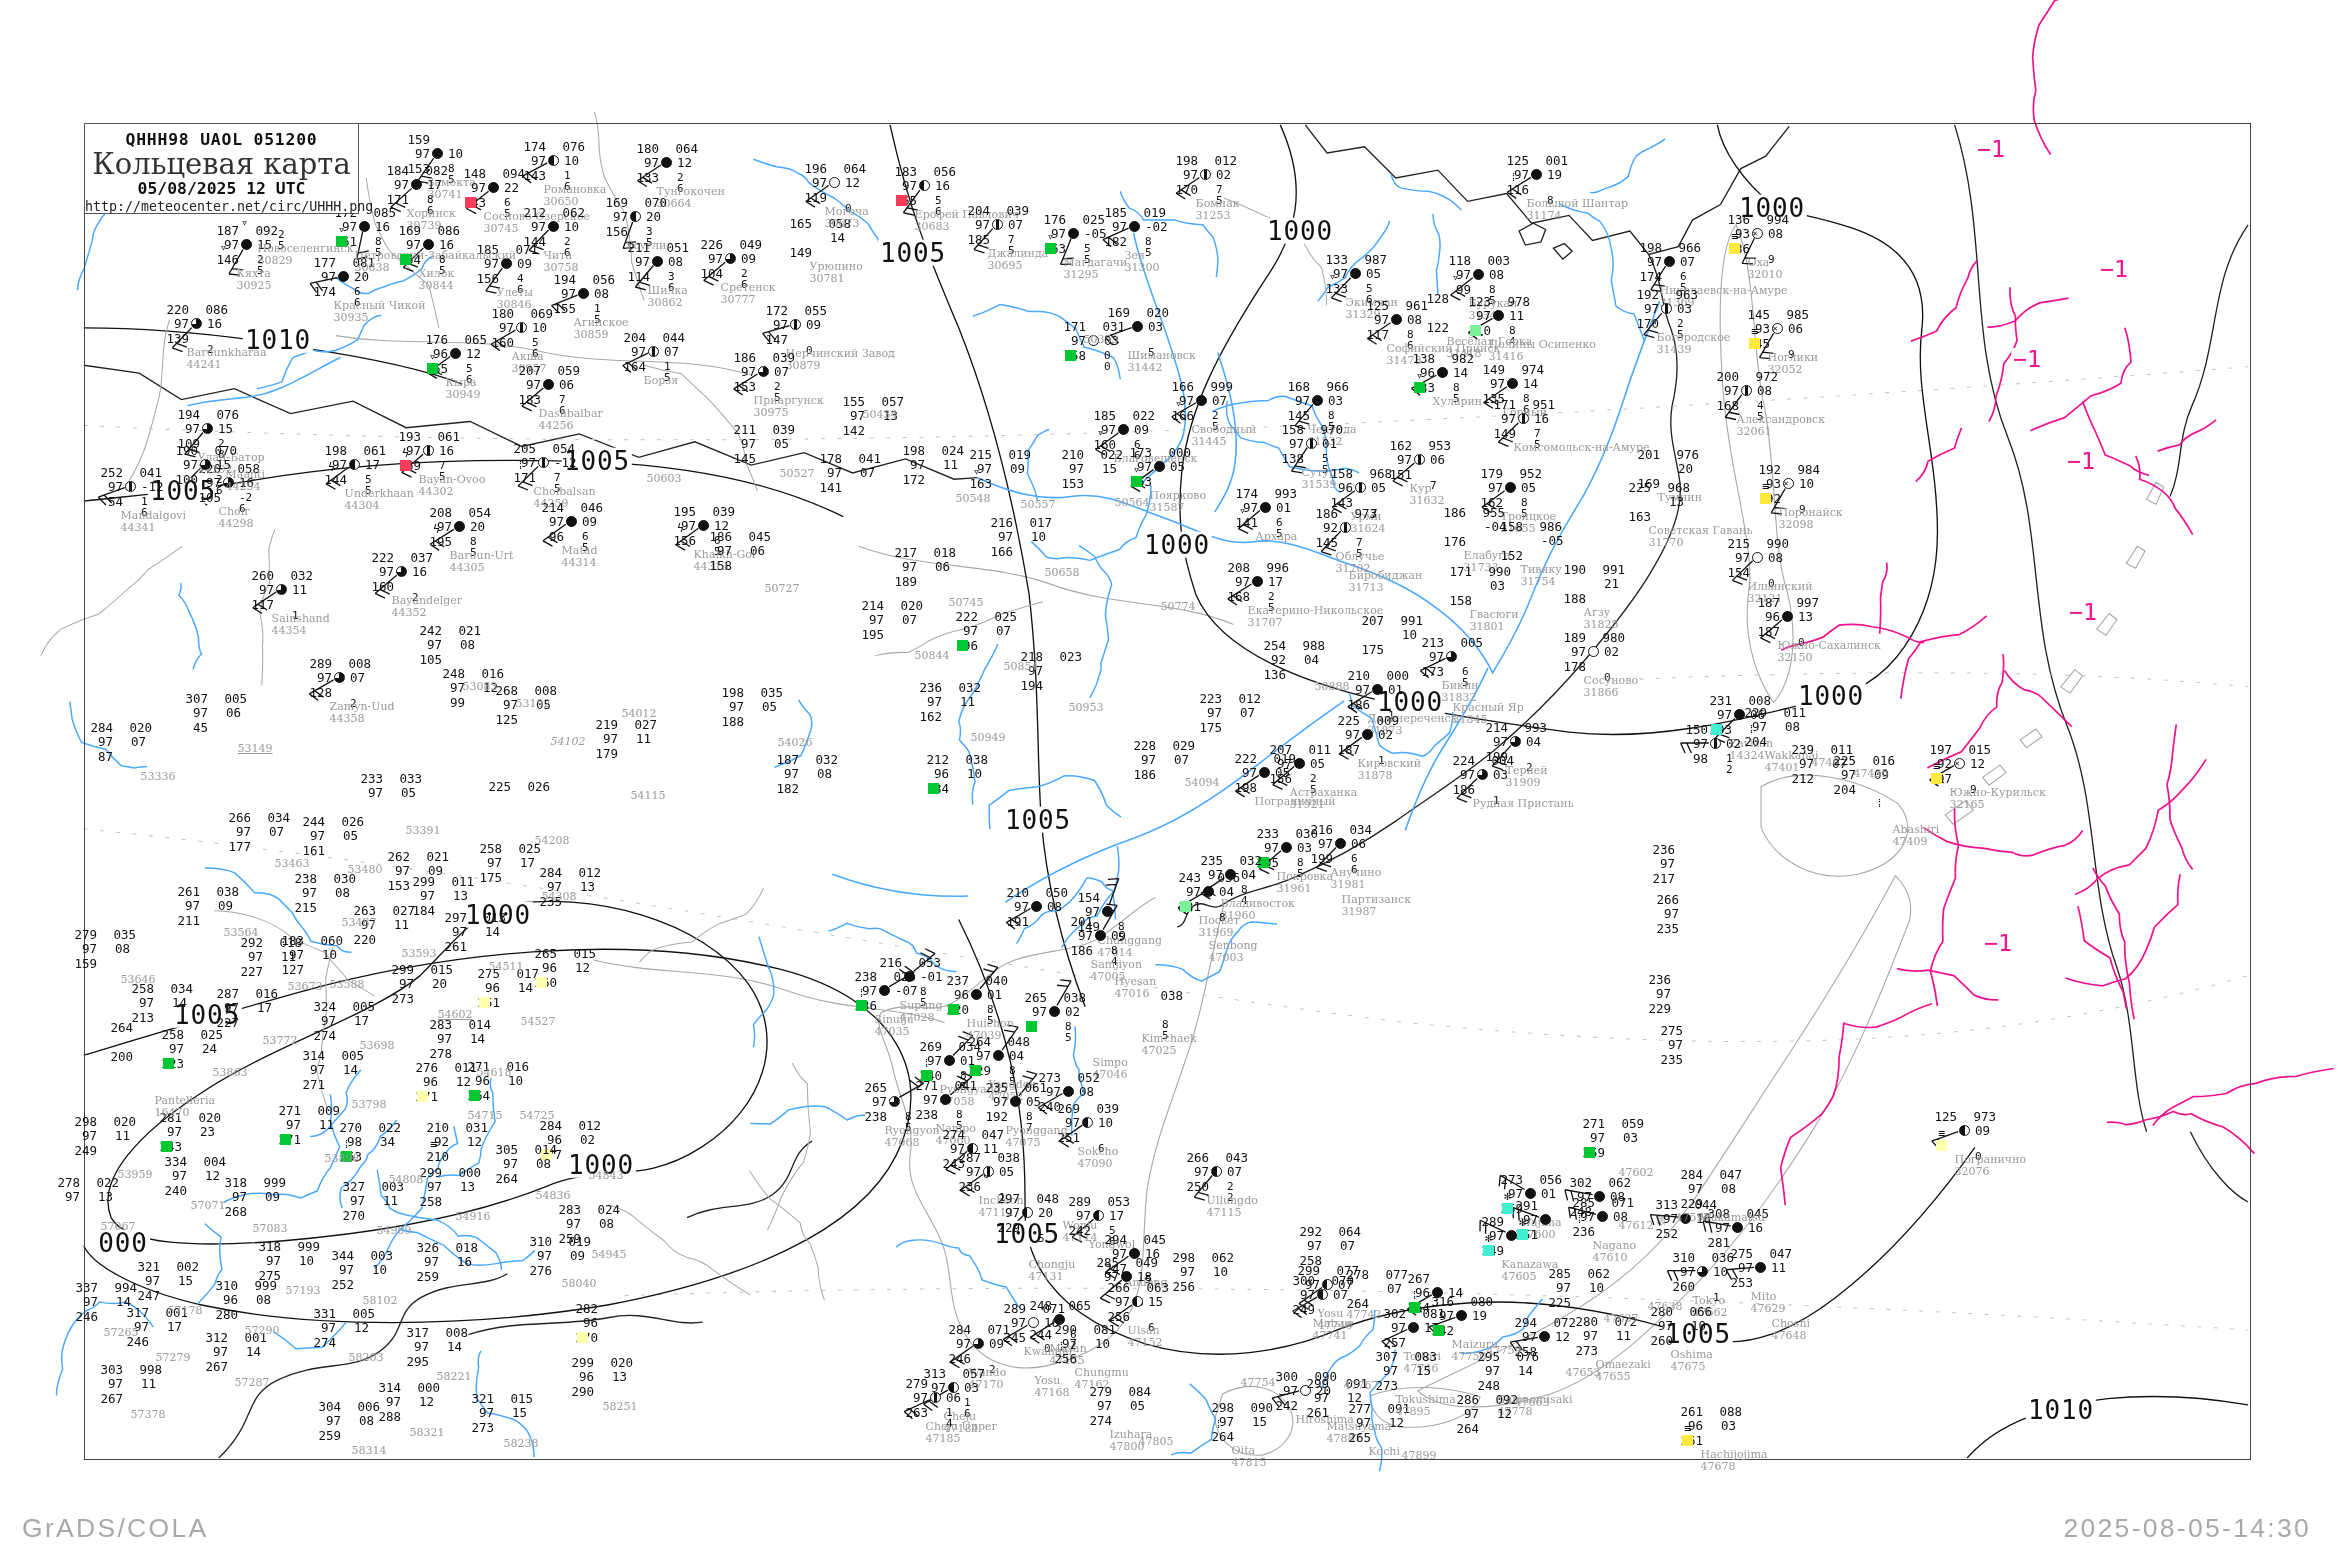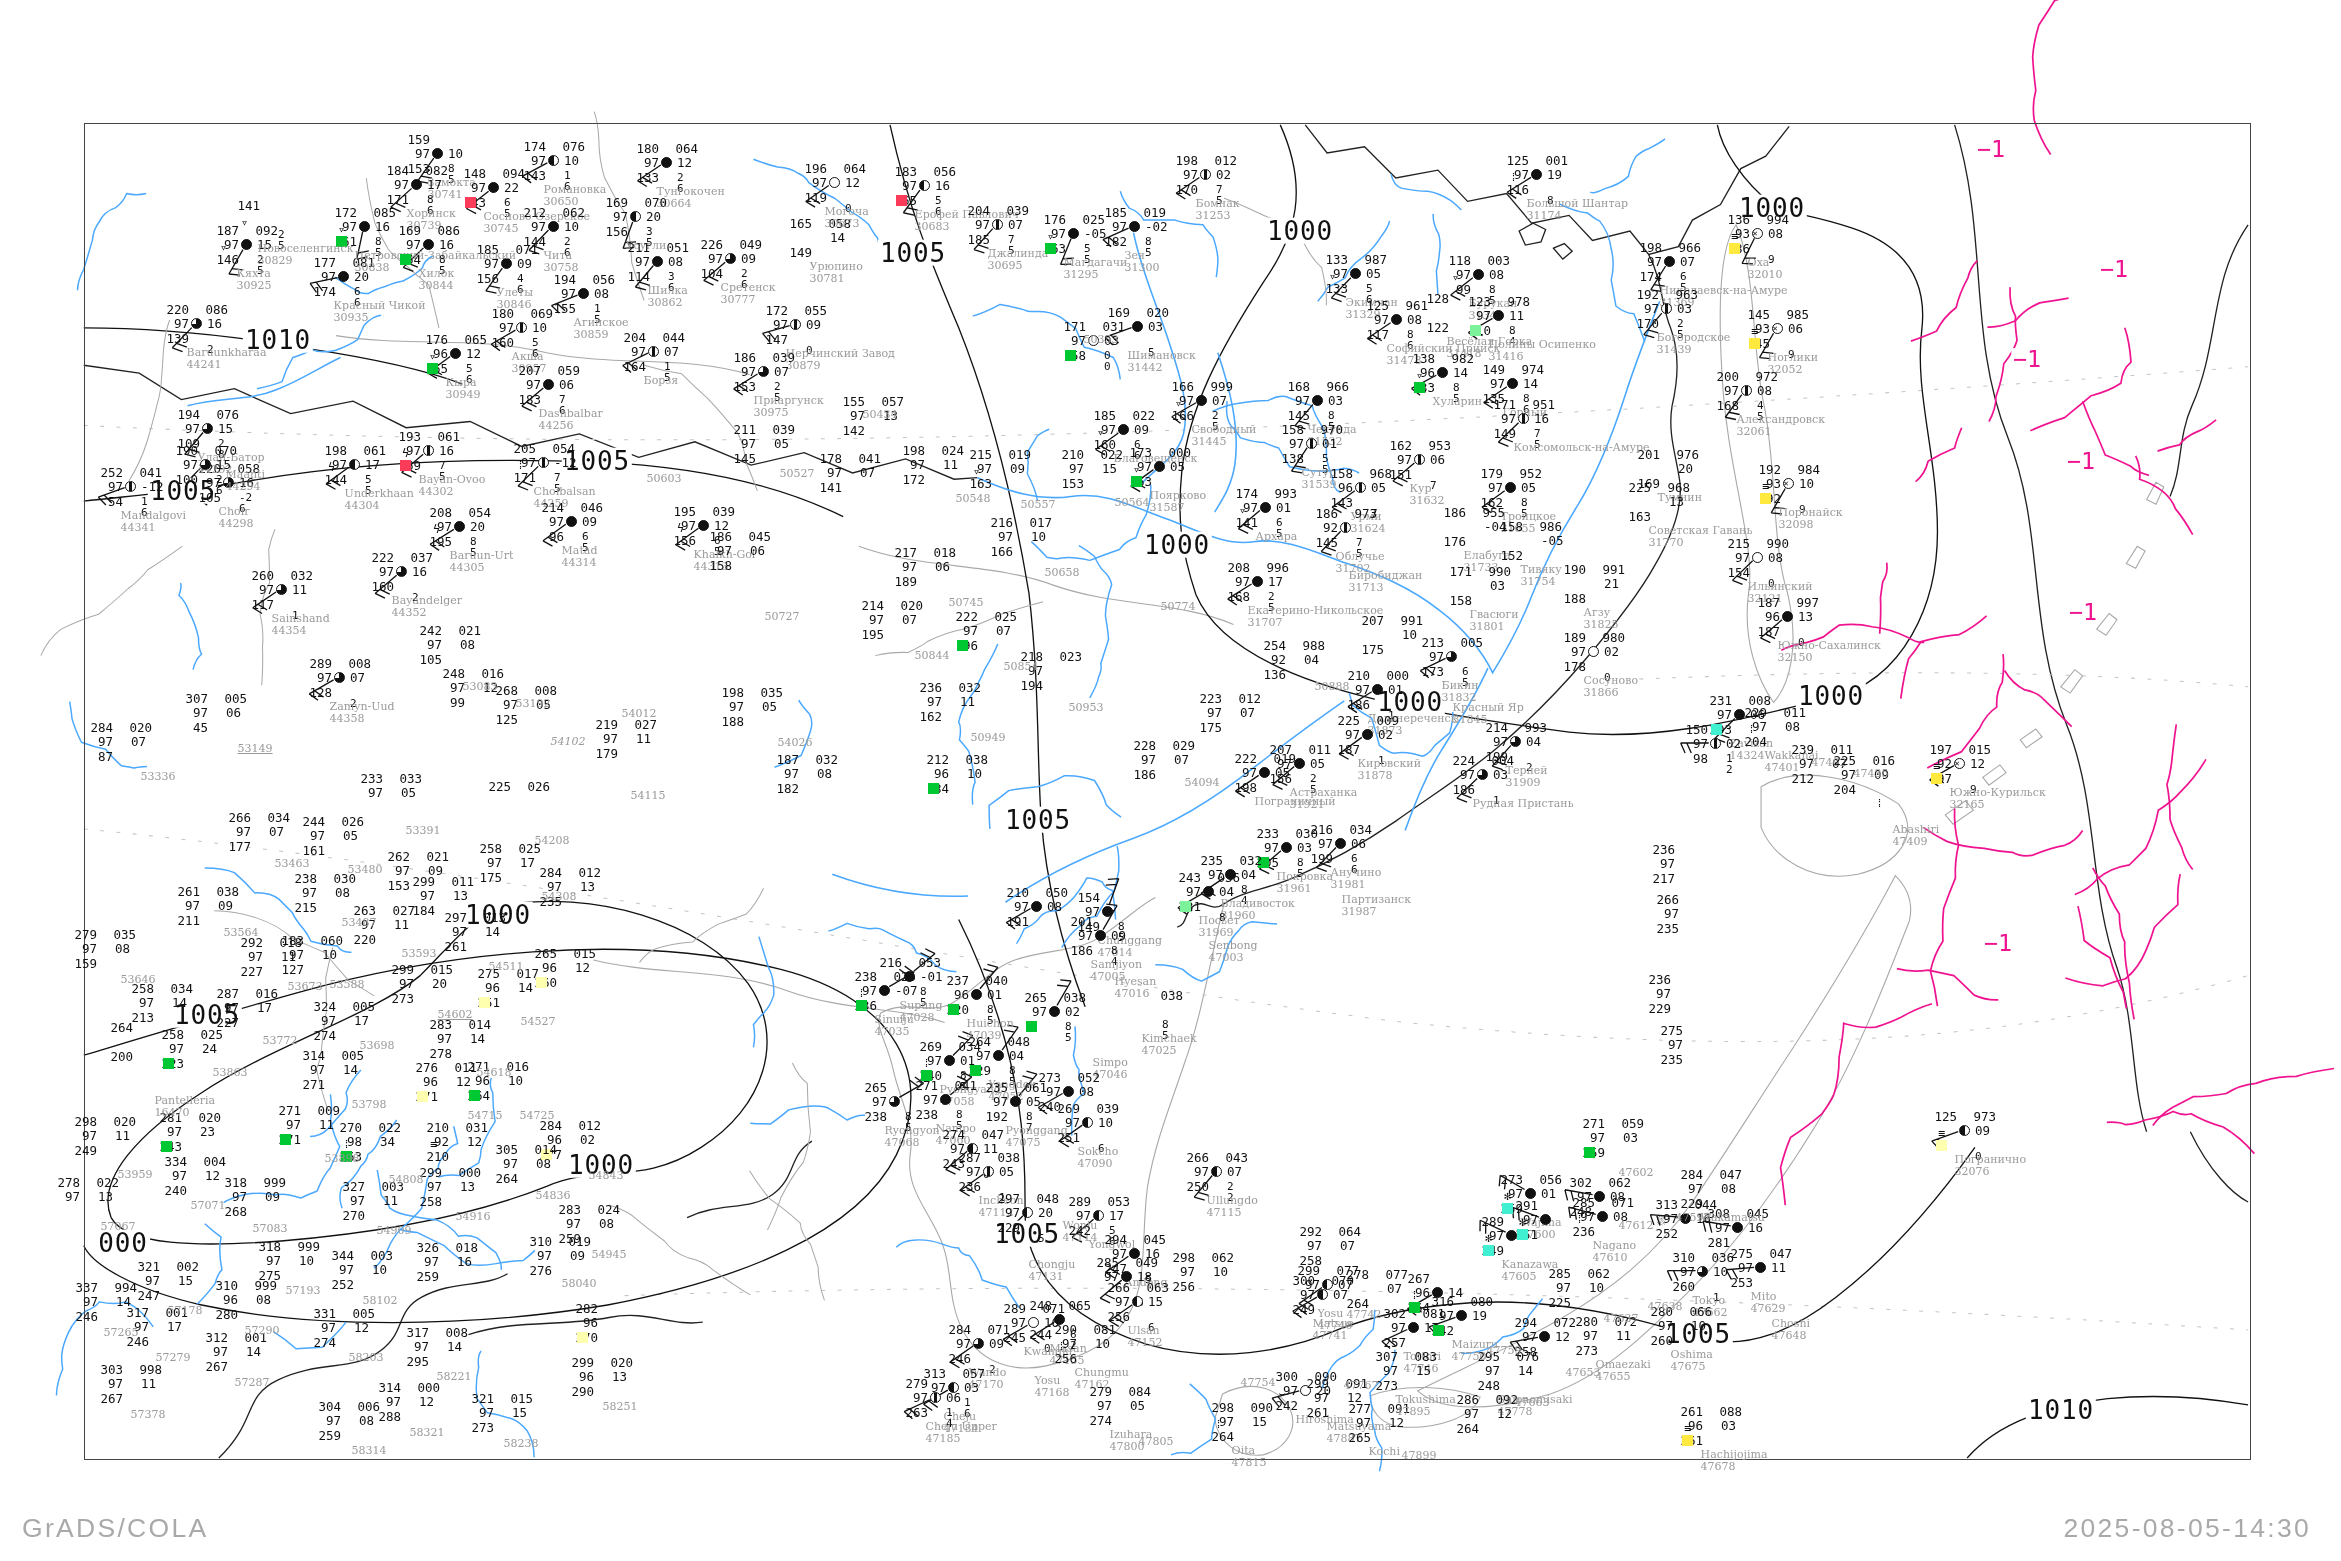--- a/index.html
+++ b/index.html
@@ -301,20 +301,26 @@
       <path d="M1864.4824590337128,1687.7361611466054 L1830.65352468542,1700.0488863063295 M1830.7,1700.0 L1840.4,1710.1 M1838.1,1697.3 L1847.8,1707.4" fill="none" stroke="#111" stroke-width="1.7"></path>
       <path d="M1970.1215379759024,1713.3891854213355 L1934.668458867463,1719.640519817345 M1934.7,1719.6 L1942.5,1731.2 M1942.5,1718.3 L1950.3,1729.9" fill="none" stroke="#111" stroke-width="1.7"></path>
       <path d="M1664.2725933896875,1782.07055236082 L1629.499263643281,1791.388037984511 M1629.5,1791.4 L1638.3,1802.3 M1637.1,1789.3 L1646.0,1800.2" fill="none" stroke="#111" stroke-width="1.7"></path>
       <path d="M2247.030442415266,1623.6972459419812 L2211.1674332839634,1626.834852680897 M2211.2,1626.8 L2218.0,1639.1 M2219.1,1626.1 L2225.9,1638.4" fill="none" stroke="#111" stroke-width="1.7"></path>
       <path d="M2172,1628 L2136,1628 M2136.0,1628.0 L2141.7,1640.8 M2143.9,1628.0 L2149.6,1640.8" fill="none" stroke="#111" stroke-width="1.7"></path>
       <path d="M2508.4824590337125,1449.7361611466054 L2474.65352468542,1462.0488863063295 M2474.7,1462.0 L2484.4,1472.1 M2482.1,1459.3 L2491.8,1469.4" fill="none" stroke="#111" stroke-width="1.7"></path>
     </svg>
 
   <div id="mapframe" style="left: 84px; top: 123px; width: 2165px; height: 1335px;"></div>
 
+  <div id="titlebox">
+    <div class="l1">QHHH98  UAOL  051200</div>
+    <div class="l2">Кольцевая карта</div>
+    <div class="l3">05/08/2025 12 UTC</div>
+    <div class="l4">http://meteocenter.net/circ/UHHH.png</div>
+  </div>
 
   <div id="footer-left" class="footer-text">GrADS/COLA</div>
   <div id="footer-right" class="footer-text">2025-08-05-14:30</div>
 
   <div id="labels">
       <div class="isolabel" style="left: 913px; top: 254px;">1005</div>
       <div class="isolabel" style="left: 1300px; top: 232px;">1000</div>
       <div class="isolabel" style="left: 1772px; top: 209px;">1000</div>
       <div class="isolabel" style="left: 183px; top: 492px;">1005</div>
       <div class="isolabel" style="left: 597px; top: 462px;">1005</div>
@@ -1693,21 +1699,21 @@
       <div class="st" style="left: 965px; top: 499px;">
         <span class="sid" style="top: -6.2px;">50548</span>
       </div>
       <div class="st" style="left: 1030px; top: 505px;">
         <span class="sid" style="top: -6.2px;">50557</span>
       </div>
       <div class="st" style="left: 1124px; top: 503px;">
         <span class="sid" style="top: -6.2px;">50564</span>
       </div>
       <div class="st" style="left: 774px; top: 589px;">
-        <span class="sid" style="top: -6.2px; margin-top: 28px;">50727</span>
+        <span class="sid" style="top: -6.2px;">50727</span>
       </div>
       <div class="st" style="left: 1054px; top: 573px;">
         <span class="sid" style="top: -6.2px;">50658</span>
       </div>
       <div class="st" style="left: 958px; top: 603px;">
         <span class="sid" style="top: -6.2px;">50745</span>
       </div>
       <div class="st" style="left: 924px; top: 656px;">
         <span class="sid" style="top: -6.2px;">50844</span>
       </div>

